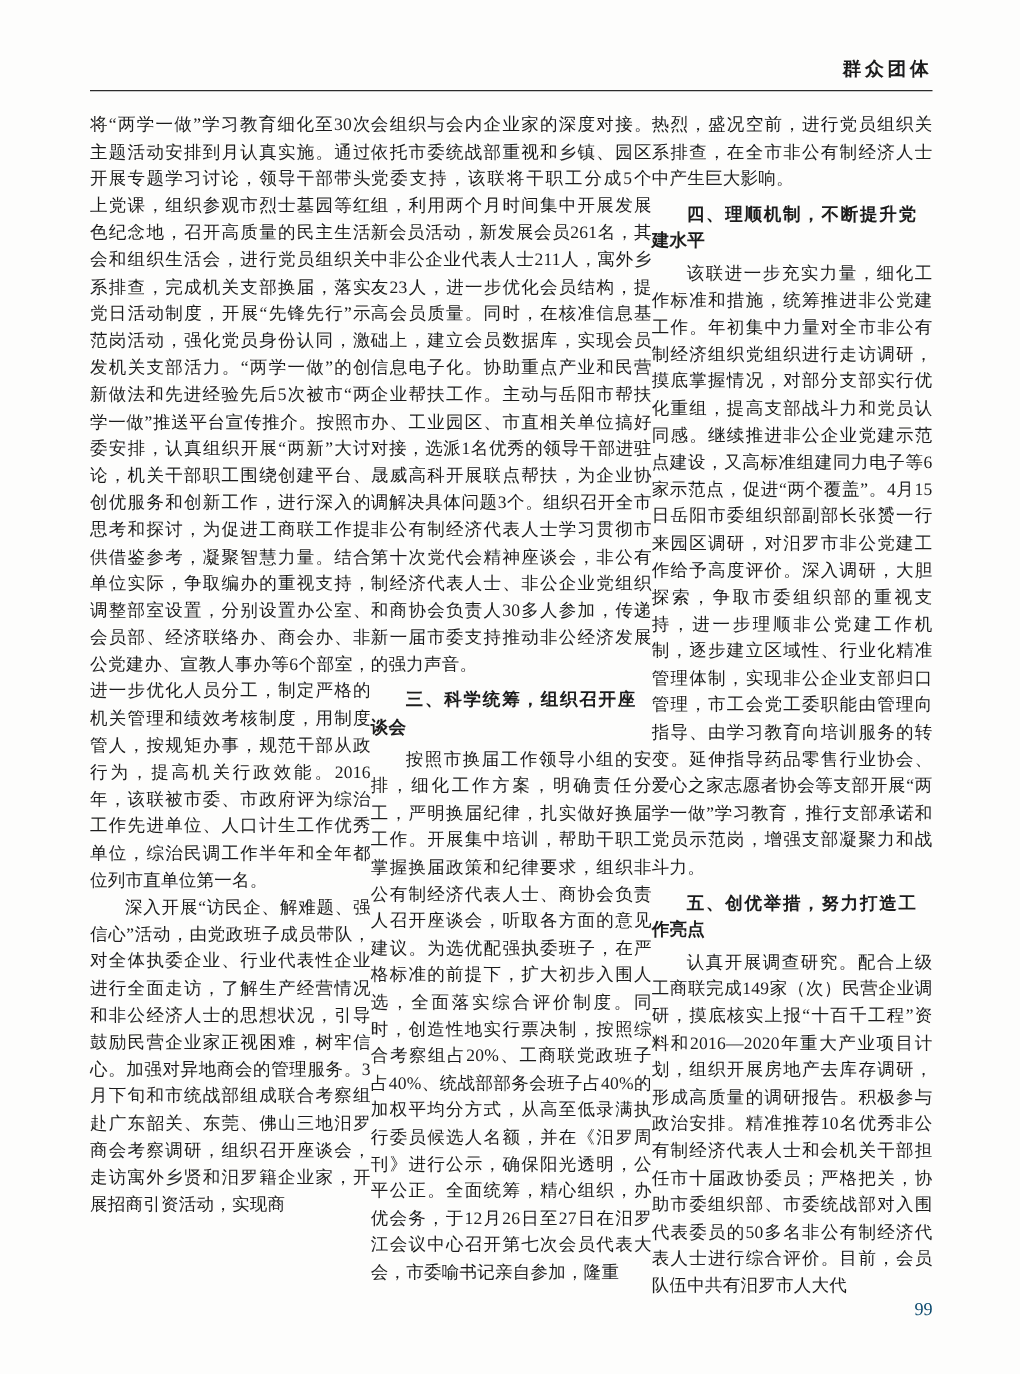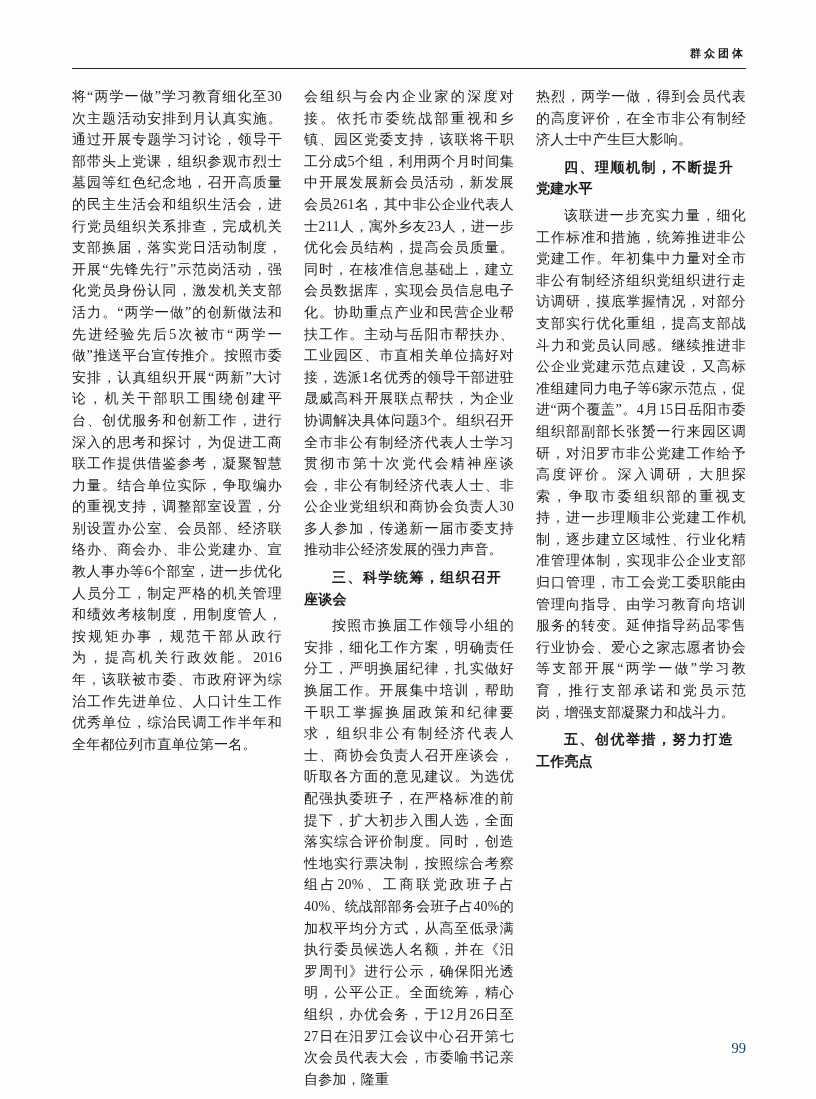--- a/index.html
+++ b/index.html
@@ -18,32 +18,31 @@
     overflow: hidden;
   }
   .header {
     display: flex;
     justify-content: flex-end;
     align-items: flex-end;
   }
   .header-title {
     font-family: Liberation Mono, monospace;
     font-weight: 700;
-    font-size: 11px;
+    font-size: 15px;
     letter-spacing: 3px;
     margin-left: 26px;
   }
   .header-rule {
     border: none;
     border-top: 1.5px solid #2b2b2b;
     margin: 7px 0 17px 0;
   }
   .columns {
     display: flex;
-    gap: 22px;
   }
   .column { flex: 1 1 0; min-width: 0; }
   .column p {
     font-size: 14px;
     line-height: 21.6px;
     text-align: justify;
     text-indent: 2em;
     letter-spacing: 0.2px;
   }
   .column p.no-indent { text-indent: 0; }
@@ -68,32 +67,34 @@
   <div class="header">
     <span class="header-title">群众团体</span>
   </div>
 
   <hr class="header-rule">
 
   <div class="columns">
 
     <div class="column">
       <p class="no-indent">将“两学一做”学习教育细化至30次主题活动安排到月认真实施。通过开展专题学习讨论，领导干部带头上党课，组织参观市烈士墓园等红色纪念地，召开高质量的民主生活会和组织生活会，进行党员组织关系排查，完成机关支部换届，落实党日活动制度，开展“先锋先行”示范岗活动，强化党员身份认同，激发机关支部活力。“两学一做”的创新做法和先进经验先后5次被市“两学一做”推送平台宣传推介。按照市委安排，认真组织开展“两新”大讨论，机关干部职工围绕创建平台、创优服务和创新工作，进行深入的思考和探讨，为促进工商联工作提供借鉴参考，凝聚智慧力量。结合单位实际，争取编办的重视支持，调整部室设置，分别设置办公室、会员部、经济联络办、商会办、非公党建办、宣教人事办等6个部室，进一步优化人员分工，制定严格的机关管理和绩效考核制度，用制度管人，按规矩办事，规范干部从政行为，提高机关行政效能。2016年，该联被市委、市政府评为综治工作先进单位、人口计生工作优秀单位，综治民调工作半年和全年都位列市直单位第一名。</p>
+      <p>深入开展“访民企、解难题、强信心”活动，由党政班子成员带队，对全体执委企业、行业代表性企业进行全面走访，了解生产经营情况和非公经济人士的思想状况，引导鼓励民营企业家正视困难，树牢信心。加强对异地商会的管理服务。3月下旬和市统战部组成联合考察组赴广东韶关、东莞、佛山三地汨罗商会考察调研，组织召开座谈会，走访寓外乡贤和汨罗籍企业家，开展招商引资活动，实现商</p>
     </div>
 
     <div class="column">
       <p class="no-indent">会组织与会内企业家的深度对接。依托市委统战部重视和乡镇、园区党委支持，该联将干职工分成5个组，利用两个月时间集中开展发展新会员活动，新发展会员261名，其中非公企业代表人士211人，寓外乡友23人，进一步优化会员结构，提高会员质量。同时，在核准信息基础上，建立会员数据库，实现会员信息电子化。协助重点产业和民营企业帮扶工作。主动与岳阳市帮扶办、工业园区、市直相关单位搞好对接，选派1名优秀的领导干部进驻晟威高科开展联点帮扶，为企业协调解决具体问题3个。组织召开全市非公有制经济代表人士学习贯彻市第十次党代会精神座谈会，非公有制经济代表人士、非公企业党组织和商协会负责人30多人参加，传递新一届市委支持推动非公经济发展的强力声音。</p>
       <p class="heading">三、科学统筹，组织召开座谈会</p>
       <p>按照市换届工作领导小组的安排，细化工作方案，明确责任分工，严明换届纪律，扎实做好换届工作。开展集中培训，帮助干职工掌握换届政策和纪律要求，组织非公有制经济代表人士、商协会负责人召开座谈会，听取各方面的意见建议。为选优配强执委班子，在严格标准的前提下，扩大初步入围人选，全面落实综合评价制度。同时，创造性地实行票决制，按照综合考察组占20%、工商联党政班子占40%、统战部部务会班子占40%的加权平均分方式，从高至低录满执行委员候选人名额，并在《汨罗周刊》进行公示，确保阳光透明，公平公正。全面统筹，精心组织，办优会务，于12月26日至27日在汨罗江会议中心召开第七次会员代表大会，市委喻书记亲自参加，隆重</p>
     </div>
 
     <div class="column">
-      <p class="no-indent">热烈，两学一做，得到会员代表的高度评价，在全市非公有制经济人士中产生巨大影响。</p>
+      <p class="no-indent">热烈，盛况空前，进行党员组织关系排查，在全市非公有制经济人士中产生巨大影响。</p>
       <p class="heading">四、理顺机制，不断提升党建水平</p>
       <p>该联进一步充实力量，细化工作标准和措施，统筹推进非公党建工作。年初集中力量对全市非公有制经济组织党组织进行走访调研，摸底掌握情况，对部分支部实行优化重组，提高支部战斗力和党员认同感。继续推进非公企业党建示范点建设，又高标准组建同力电子等6家示范点，促进“两个覆盖”。4月15日岳阳市委组织部副部长张赟一行来园区调研，对汨罗市非公党建工作给予高度评价。深入调研，大胆探索，争取市委组织部的重视支持，进一步理顺非公党建工作机制，逐步建立区域性、行业化精准管理体制，实现非公企业支部归口管理，市工会党工委职能由管理向指导、由学习教育向培训服务的转变。延伸指导药品零售行业协会、爱心之家志愿者协会等支部开展“两学一做”学习教育，推行支部承诺和党员示范岗，增强支部凝聚力和战斗力。</p>
       <p class="heading">五、创优举措，努力打造工作亮点</p>
+      <p>认真开展调查研究。配合上级工商联完成149家（次）民营企业调研，摸底核实上报“十百千工程”资料和2016—2020年重大产业项目计划，组织开展房地产去库存调研，形成高质量的调研报告。积极参与政治安排。精准推荐10名优秀非公有制经济代表人士和会机关干部担任市十届政协委员；严格把关，协助市委组织部、市委统战部对入围代表委员的50多名非公有制经济代表人士进行综合评价。目前，会员队伍中共有汨罗市人大代</p>
     </div>
 
   </div>
 
 </div>
 
 <span class="page-number">99</span>
 
 </body></html>

